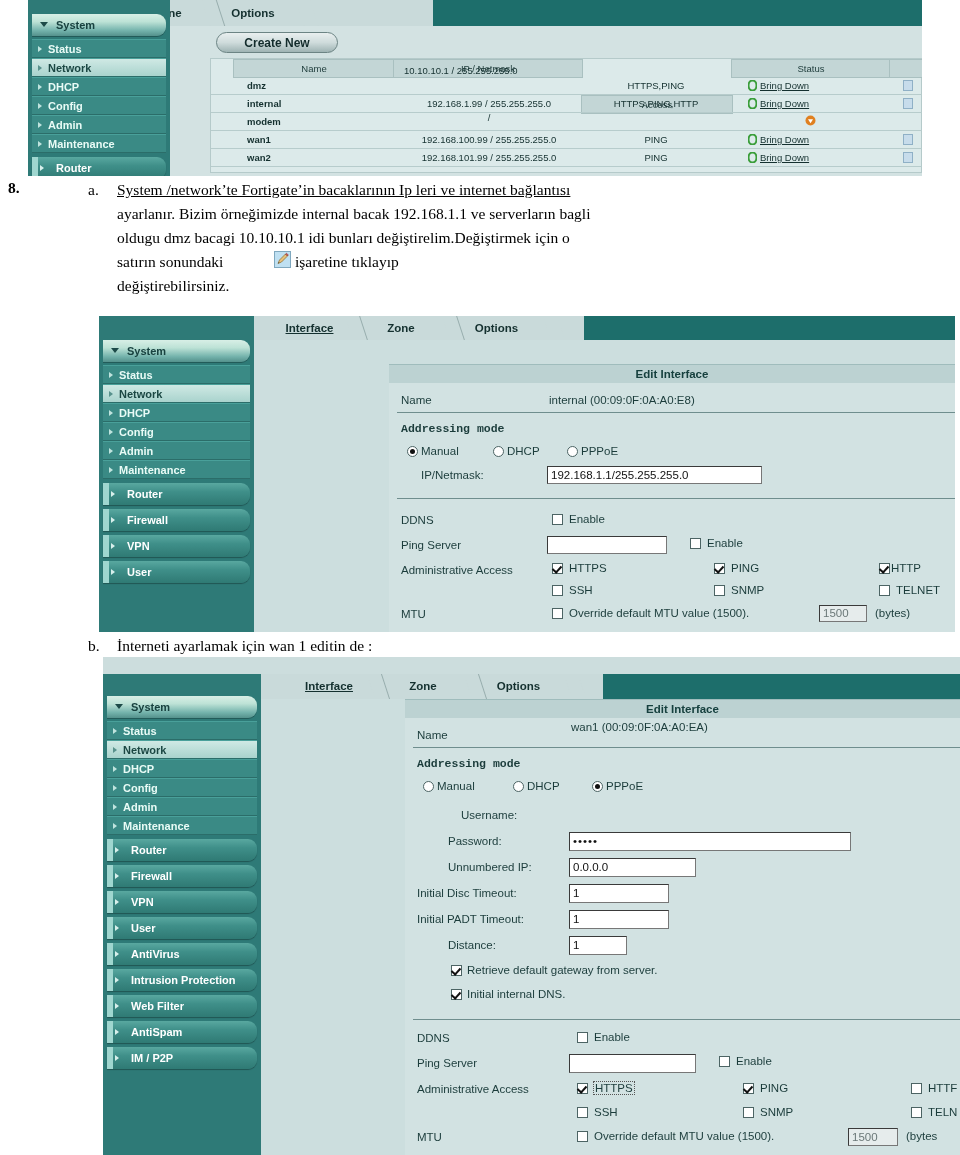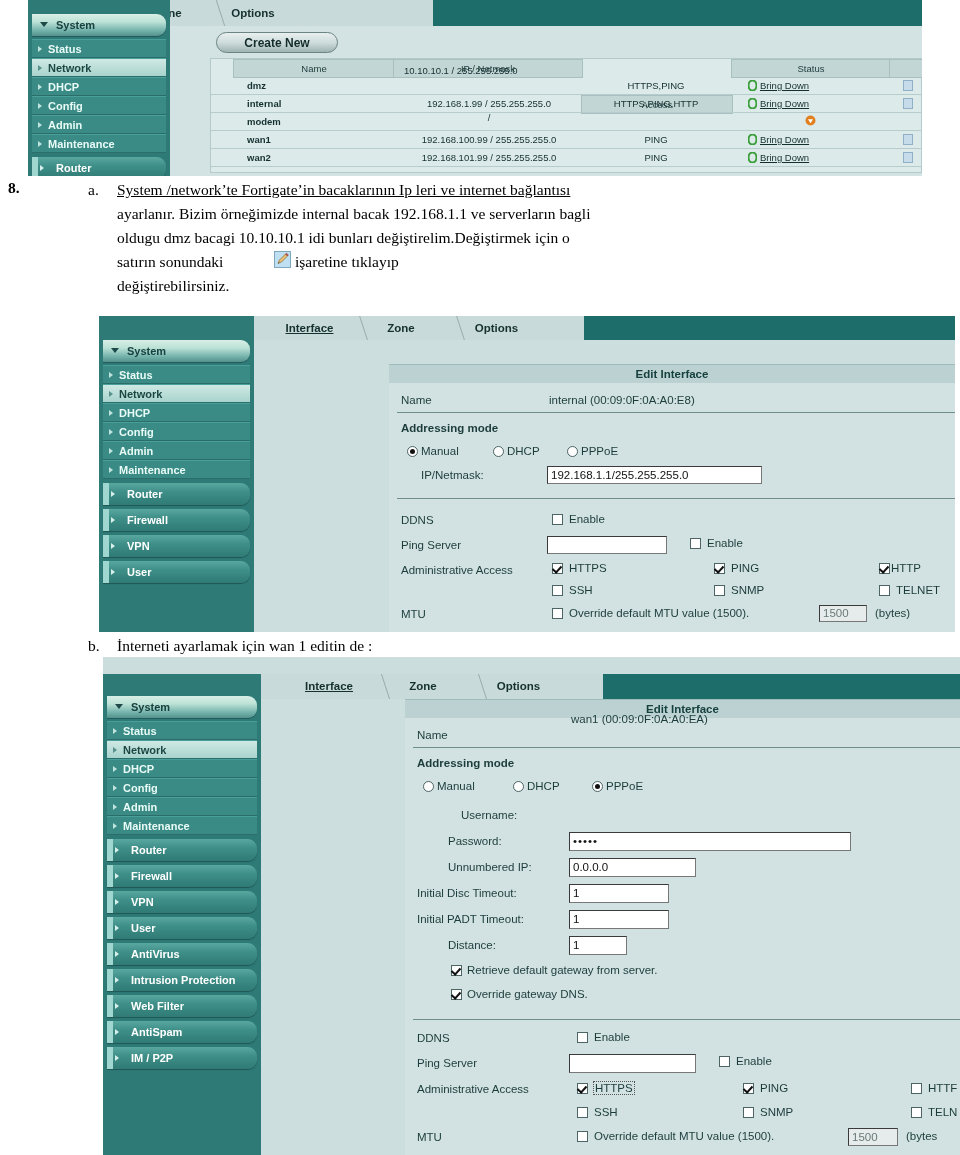--- a/index.html
+++ b/index.html
@@ -58,21 +58,21 @@
     border-right:1px solid #97adad;transform:skewX(18deg);}
   .tabslant.end{background:#c9dada;border-right:none;}
 
   .panel-body{position:absolute;background:#ccdede;}
 
   
   .eh{position:absolute;height:18px;background:#bcd2d2;border-top:1px solid #9fbcbc;
       font-family:"Liberation Sans",sans-serif;font-weight:bold;font-size:11.5px;
       color:#16403e;text-align:center;line-height:18px;}
   .flabel{position:absolute;font-family:"Liberation Sans",sans-serif;font-size:11.5px;color:#1b3c3b;white-space:nowrap;}
-  .fbold{font-weight:bold;}
+  .fbold{font-weight:bold;font-family:Liberation Mono, monospace;}
   .hr{position:absolute;height:0;border-top:1px solid #6f8e8e;}
 
   .inp{position:absolute;background:#ffffff;border:1px solid #777;
     border-top:1px solid #3a3a3a;border-left:1px solid #3a3a3a;
     font-family:"Liberation Sans",sans-serif;font-size:11.5px;color:#111;
     box-sizing:border-box;padding:0 3px;white-space:nowrap;overflow:hidden;}
   .inp.dis{background:#e6ecec;color:#6b7878;}
 
   .cb{position:absolute;width:11px;height:11px;border:1px solid #4c6464;background:#fff;box-sizing:border-box;}
   .cb.on:after{content:"";position:absolute;left:1px;top:0px;width:4px;height:7px;
@@ -408,21 +408,21 @@
     </div>
   </div>
 
   <div class="panel-body" style="left:158px;top:42px;right:0;bottom:0;background:#ccdede;"></div>
 
   <div style="position:absolute;left:302px;top:42px;right:0;bottom:0;background:#d2e2e2;"></div>
 
   <div class="eh" style="left:302px;top:42px;right:0;">Edit Interface</div>
 
   <div class="flabel" style="left:314px;top:72px;">Name</div>
-  <div class="flabel" style="left:468px;top:56px;">wan1 (00:09:0F:0A:A0:EA)</div>
+  <div class="flabel" style="left:468px;top:64px;">wan1 (00:09:0F:0A:A0:EA)</div>
   <div class="hr" style="left:310px;top:90px;width:547px;"></div>
 
   <div class="flabel fbold" style="left:314px;top:100px;">Addressing mode</div>
 
   <div class="rb" style="left:320px;top:124px;"></div>
   <div class="cbl" style="left:334px;top:123px;">Manual</div>
   <div class="rb" style="left:410px;top:124px;"></div>
   <div class="cbl" style="left:424px;top:123px;">DHCP</div>
   <div class="rb on" style="left:489px;top:124px;"></div>
   <div class="cbl" style="left:503px;top:123px;">PPPoE</div>
@@ -440,21 +440,21 @@
 
   <div class="flabel" style="left:314px;top:256px;">Initial PADT Timeout:</div>
   <div class="inp" style="left:466px;top:253px;width:100px;height:19px;line-height:17px;">1</div>
 
   <div class="flabel" style="left:345px;top:282px;">Distance:</div>
   <div class="inp" style="left:466px;top:279px;width:58px;height:19px;line-height:17px;">1</div>
 
   <div class="cb on" style="left:348px;top:308px;"></div>
   <div class="cbl" style="left:364px;top:307px;">Retrieve default gateway from server.</div>
   <div class="cb on" style="left:348px;top:332px;"></div>
-  <div class="cbl" style="left:364px;top:331px;">Override gateway DNS.</div>
+  <div class="cbl" style="left:364px;top:331px;">Initial internal DNS.</div>
 
   <div class="hr" style="left:310px;top:362px;width:547px;"></div>
 
   <div class="flabel" style="left:314px;top:375px;">DDNS</div>
   <div class="cb" style="left:474px;top:375px;"></div>
   <div class="cbl" style="left:491px;top:374px;">Enable</div>
 
   <div class="flabel" style="left:314px;top:400px;">Ping Server</div>
   <div class="inp" style="left:466px;top:397px;width:127px;height:19px;line-height:17px;"></div>
   <div class="cb" style="left:616px;top:399px;"></div>

